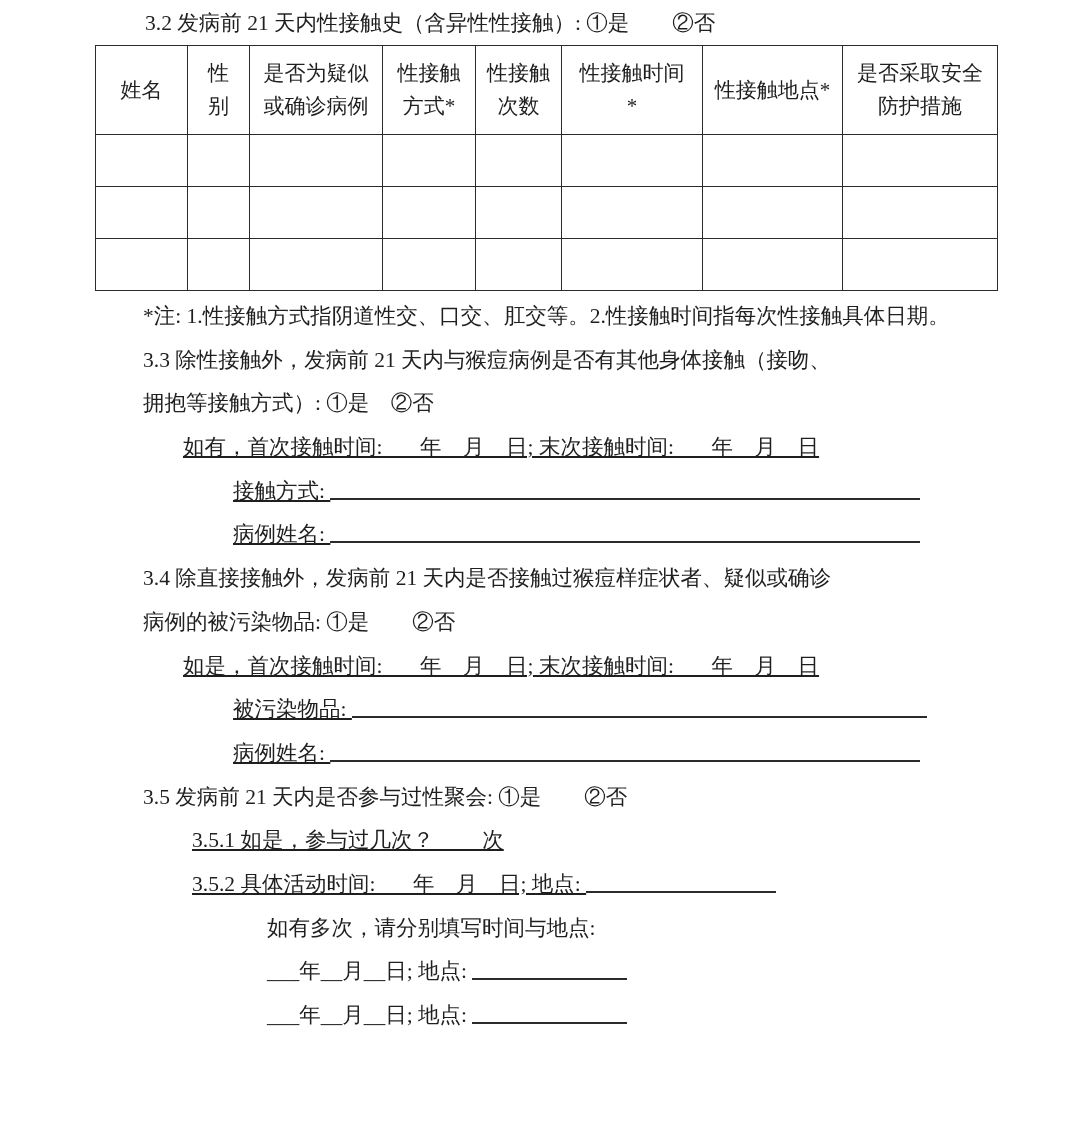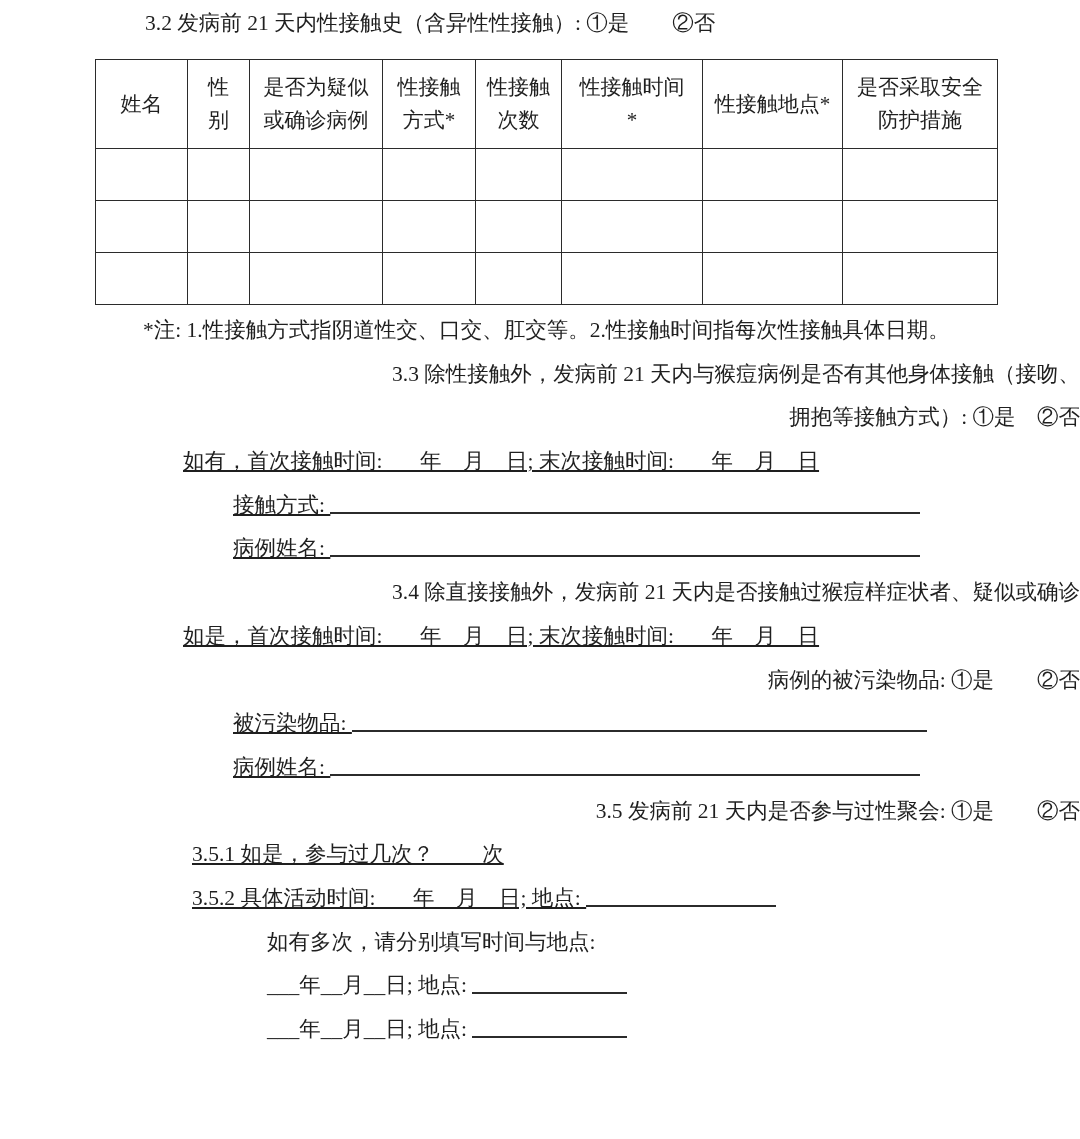--- a/index.html
+++ b/index.html
@@ -9,28 +9,28 @@
     font-family: "Liberation Serif", "DejaVu Serif", serif;
     color: #1f1f1f;
   }
   .doc { position: relative; width: 1080px; height: 1139px; padding-top: 6px; }
   .line {
     height: 43.7px; line-height: 43.7px;
     font-size: 21.5px; white-space: pre;
   }
   .heading-line { height: 36px; line-height: 34px; font-size: 21.5px; white-space: pre; margin-left: 145px; }
   .in-note { margin-left: 143px; }
-  .in-sec  { margin-left: 143px; text-align: right; }
+  .in-sec  { margin-left: 143px; }
   .in-sub  { margin-left: 183px; text-decoration: underline; }
   .in-field{ margin-left: 233px; text-decoration: underline; }
   .in-351  { margin-left: 192px; text-decoration: underline; }
   .in-deep { margin-left: 267px; }
 
   table.contact {
-    margin-left: 95px; margin-top: 17px;
+    margin-left: 95px; margin-top: 3px;
     border-collapse: collapse; table-layout: fixed; width: 902px;
   }
   table.contact th, table.contact td {
     border: 1.6px solid #2b2b2b;
   }
   table.contact th {
     font-size: 21px; font-weight: normal; text-align: center;
     vertical-align: middle; white-space: pre-line; line-height: 1.55;
     padding: 2px 1px;
   }
@@ -123,22 +123,22 @@
 
   <div class="line in-note notes-gap">*注: 1.性接触方式指阴道性交、口交、肛交等。2.性接触时间指每次性接触具体日期。</div>
 
   <div class="line in-sec">3.3 除性接触外，发病前 21 天内与猴痘病例是否有其他身体接触（接吻、</div>
   <div class="line in-sec">拥抱等接触方式）: ①是　②否</div>
   <div class="line in-sub">如有，首次接触时间: ___年__月__日; 末次接触时间: ___年__月__日</div>
   <div class="line in-field"><span>接触方式: </span><span class="blank w590"></span></div>
   <div class="line in-field"><span>病例姓名: </span><span class="blank w590"></span></div>
 
   <div class="line in-sec">3.4 除直接接触外，发病前 21 天内是否接触过猴痘样症状者、疑似或确诊</div>
+  <div class="line in-sec">病例的被污染物品: ①是　　②否</div>
   <div class="line in-sub">如是，首次接触时间: ___年__月__日; 末次接触时间: ___年__月__日</div>
-  <div class="line in-sec">病例的被污染物品: ①是　　②否</div>
   <div class="line in-field"><span>被污染物品: </span><span class="blank w580"></span></div>
   <div class="line in-field"><span>病例姓名: </span><span class="blank w590"></span></div>
 
   <div class="line in-sec">3.5 发病前 21 天内是否参与过性聚会: ①是　　②否</div>
   <div class="line in-351">3.5.1 如是，参与过几次？ ____次</div>
   <div class="line in-351"><span>3.5.2 具体活动时间: ___年__月__日; 地点: </span><span class="blank w190"></span></div>
   <div class="line in-deep">如有多次，请分别填写时间与地点: </div>
   <div class="line in-deep"><span>___年__月__日; 地点: </span><span class="blank w155"></span></div>
   <div class="line in-deep"><span>___年__月__日; 地点: </span><span class="blank w155"></span></div>
 

